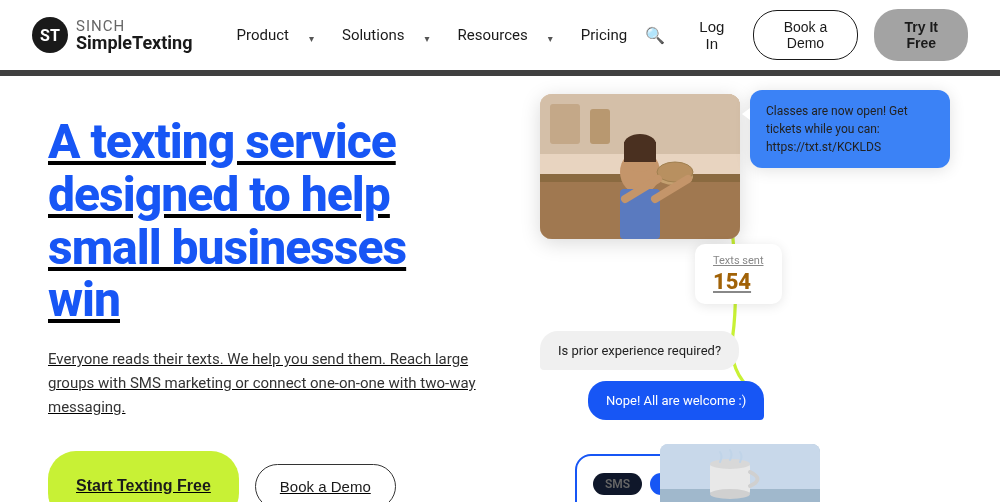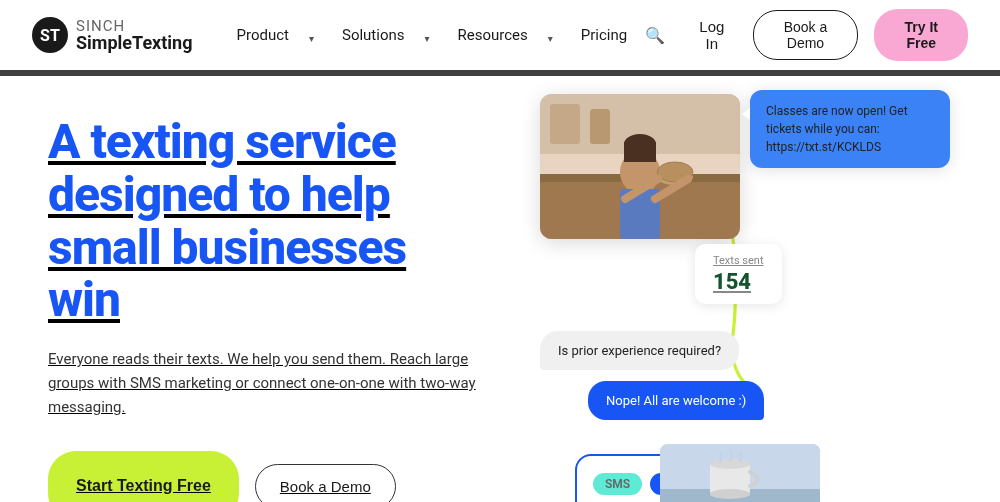--- a/index.html
+++ b/index.html
@@ -95,21 +95,21 @@
       background: #fff;
       border: 1.5px solid #1a1a1a;
       border-radius: 24px;
       padding: 8px 18px;
       font-size: 14px;
       font-weight: 500;
       cursor: pointer;
       color: #1a1a1a;
     }
     .try-free-btn {
-      background: #f9a8d4;
+      background: #a3a3a3;
       border: none;
       border-radius: 24px;
       padding: 10px 20px;
       font-size: 14px;
       font-weight: 700;
       cursor: pointer;
       color: #1a1a1a;
     }
 
     
@@ -234,21 +234,21 @@
       border-radius: 10px;
       padding: 10px 18px;
       box-shadow: 0 2px 12px rgba(0,0,0,0.10);
       font-size: 11px;
       color: #888;
       text-decoration: underline;
     }
     .texts-sent-card .count {
       font-size: 22px;
       font-weight: 800;
-      color: #14532d;
+      color: #a16207;
       margin-top: 2px;
     }
 
     
     .chat-question {
       position: absolute;
       top: 255px;
       left: 20px;
       background: #f0f0f0;
       border-radius: 18px 18px 18px 4px;
@@ -283,21 +283,21 @@
       gap: 8px;
       width: 190px;
       height: 60px;
     }
     .sms-tab, .mms-tab {
       font-size: 12px;
       font-weight: 600;
       padding: 4px 12px;
       border-radius: 20px;
     }
-    .sms-tab { background: #5eead4; color: #666; }
+    .sms-tab { background: #0f172a; color: #666; }
     .mms-tab { background: #1756f5; color: #fff; }
 
     
     .bottom-photo {
       position: absolute;
       bottom: 0;
       left: 140px;
       width: 160px;
       height: 70px;
       background: linear-gradient(135deg, #8faadc 0%, #6b8cca 40%, #b8cce4 100%);

